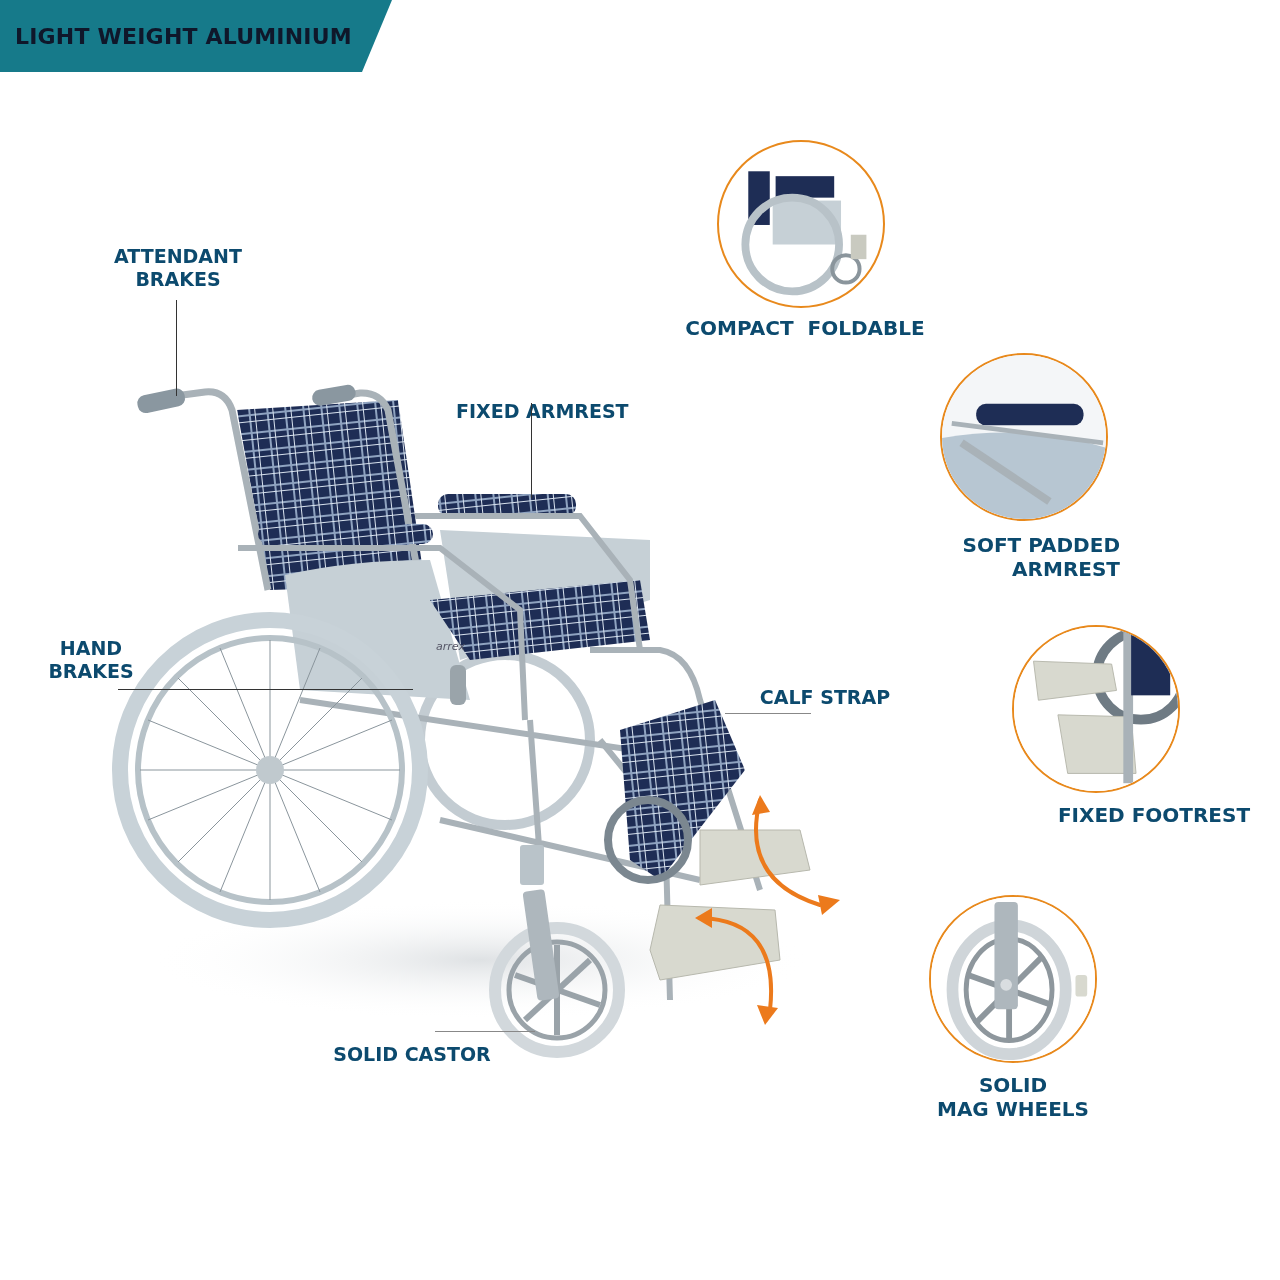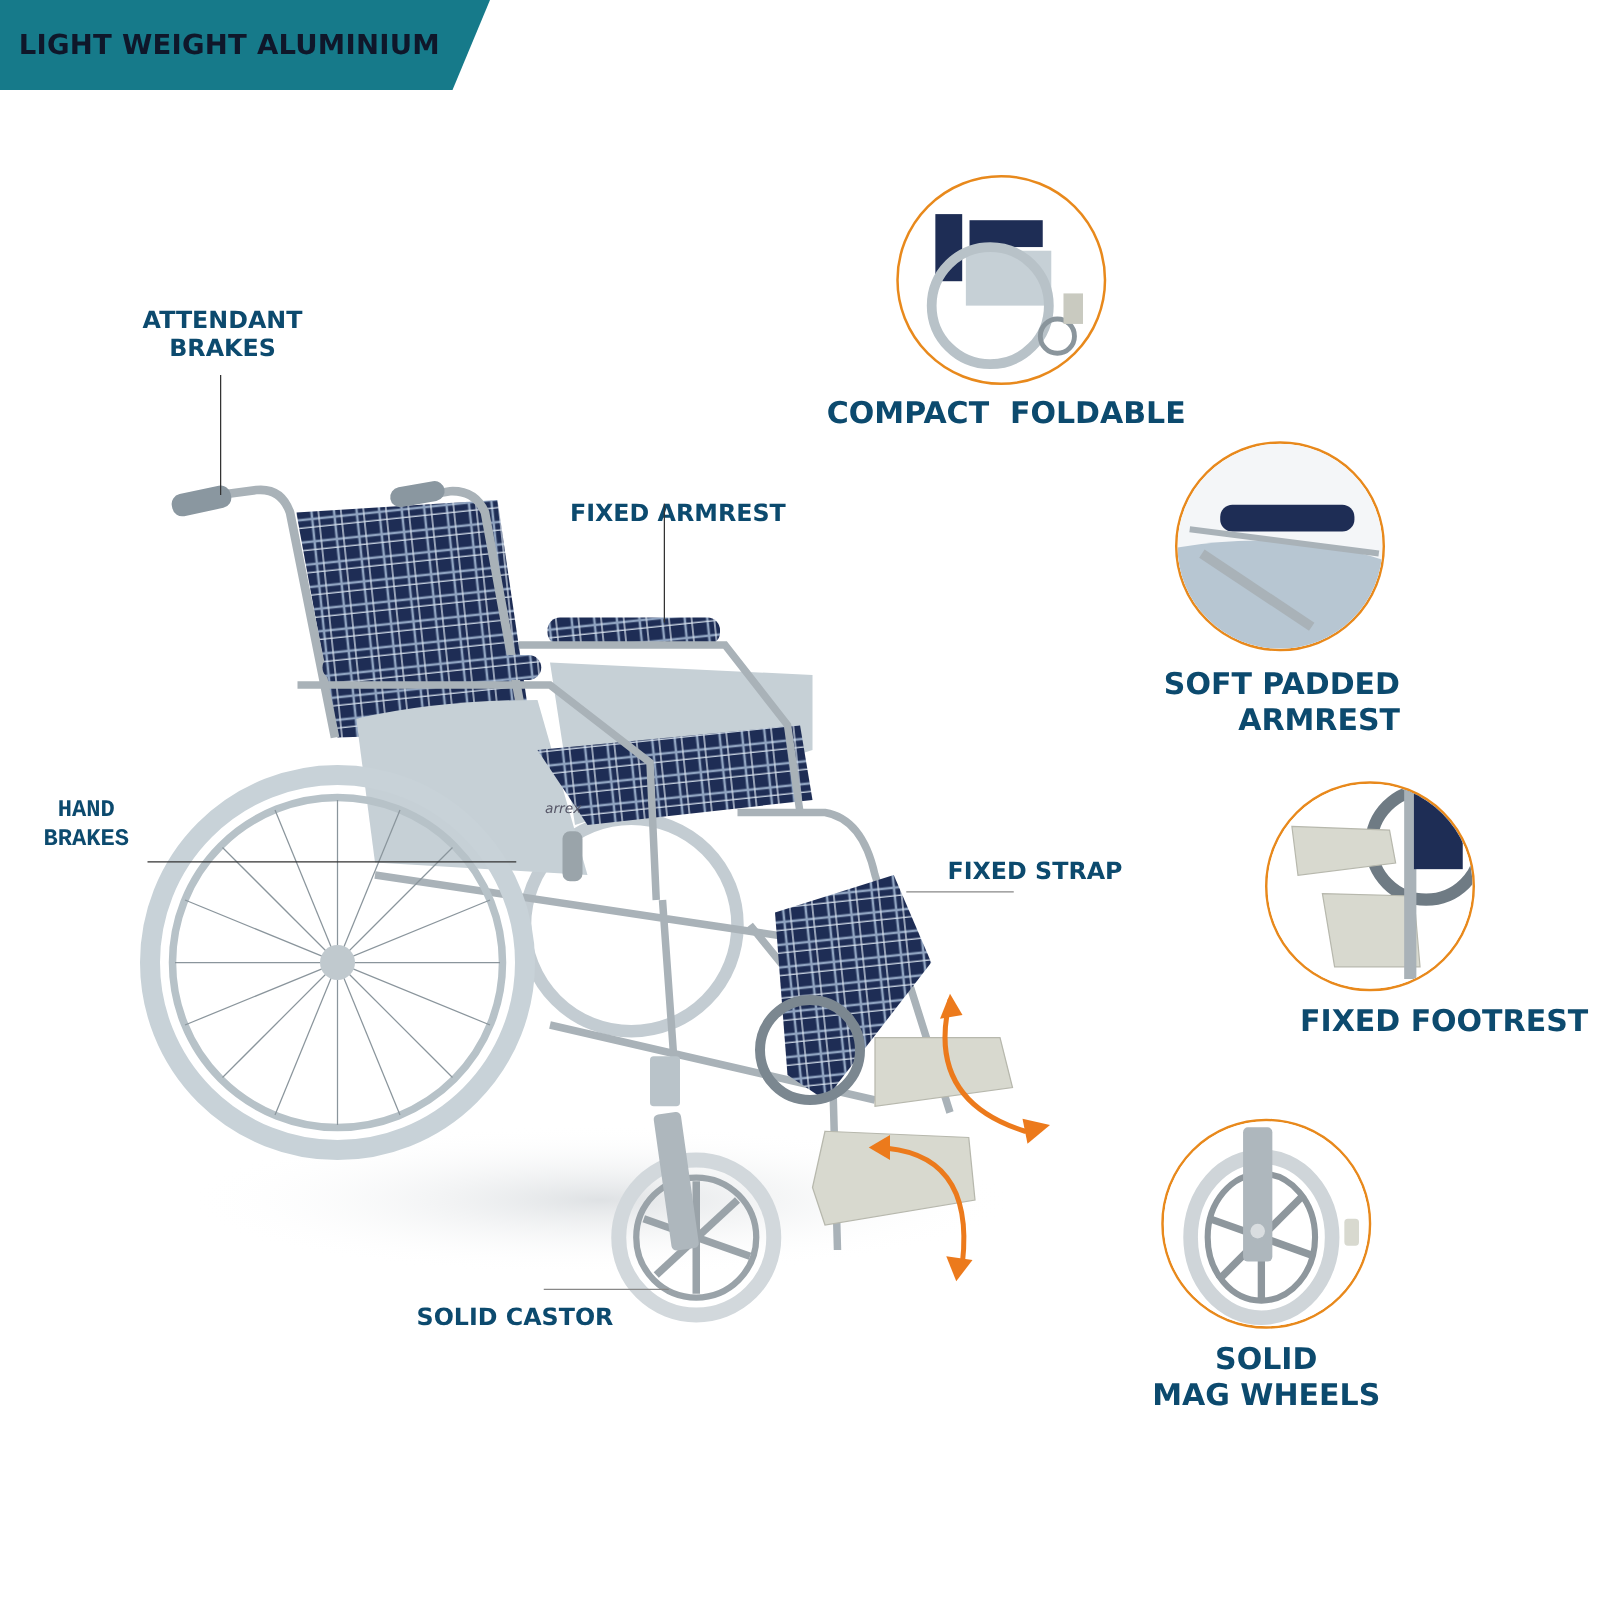--- a/index.html
+++ b/index.html
@@ -15,21 +15,21 @@
     position: absolute; left: 15px; top: 24px;
     font-size: 22px; font-weight: bold; color: #0f172a; letter-spacing: 0.2px;
     white-space: nowrap;
   }
 
   .callout {
     position: absolute; font-weight: bold; color: #0c4a6e; text-align: center;
     line-height: 1.2; white-space: nowrap;
   }
   .callout.sm { font-size: 19px; }
-  .callout.lg { font-size: 24px; }
+  .callout.lg { font-size: 20px; }
 
   .leader { position: absolute; background: #333; }
 
   .feature-circle {
     position: absolute; border-radius: 50%; border: 2px solid #e8891c;
     background: #ffffff; overflow: hidden;
   }
   .feature-circle svg { width: 100%; height: 100%; display: block; }
 
   .main-figure { position: absolute; left: 110px; top: 370px; width: 760px; height: 700px; }
@@ -134,27 +134,27 @@
 
 <div class="callout sm" style="left:110px; top:245px; width:136px;">
   <div>ATTENDANT</div>
   <div>BRAKES</div>
 </div>
 <div class="leader" style="left:176px; top:300px; width:1px; height:96px;"></div>
 
 <div class="callout sm" style="left:456px; top:372px; width:172px;margin-top:28px;">FIXED ARMREST</div>
 <div class="leader" style="left:531px; top:403px; width:1px; height:95px;"></div>
 
-<div class="callout sm" style="left:24px; top:637px; width:90px;font-family:Liberation Mono, monospace;">
+<div class="callout sm" style="left:46px; top:637px; width:90px;">
   <div>HAND</div>
   <div>BRAKES</div>
 </div>
 <div class="leader" style="left:118px; top:689px; width:295px; height:1px;"></div>
 
-<div class="callout sm" style="left:758px; top:686px; width:134px;">FIXED STRAP</div>
+<div class="callout sm" style="left:758px; top:686px; width:134px;">CALF STRAP</div>
 <div class="leader" style="left:725px; top:713px; width:86px; height:1px; background:#888;"></div>
 
 <div class="callout sm" style="left:330px; top:1043px; width:164px;">SOLID CASTOR</div>
 <div class="leader" style="left:435px; top:1031px; width:100px; height:1px; background:#888;"></div>
 
 <div class="feature-circle" style="left:717px; top:140px; width:168px; height:168px;">
   <svg viewBox="0 0 168 168">
     <rect x="30" y="30" width="22" height="55" fill="#1e2d55"></rect>
     <rect x="58" y="35" width="60" height="22" fill="#1e2d55"></rect>
     <rect x="55" y="60" width="70" height="45" fill="#c6d0d6"></rect>

